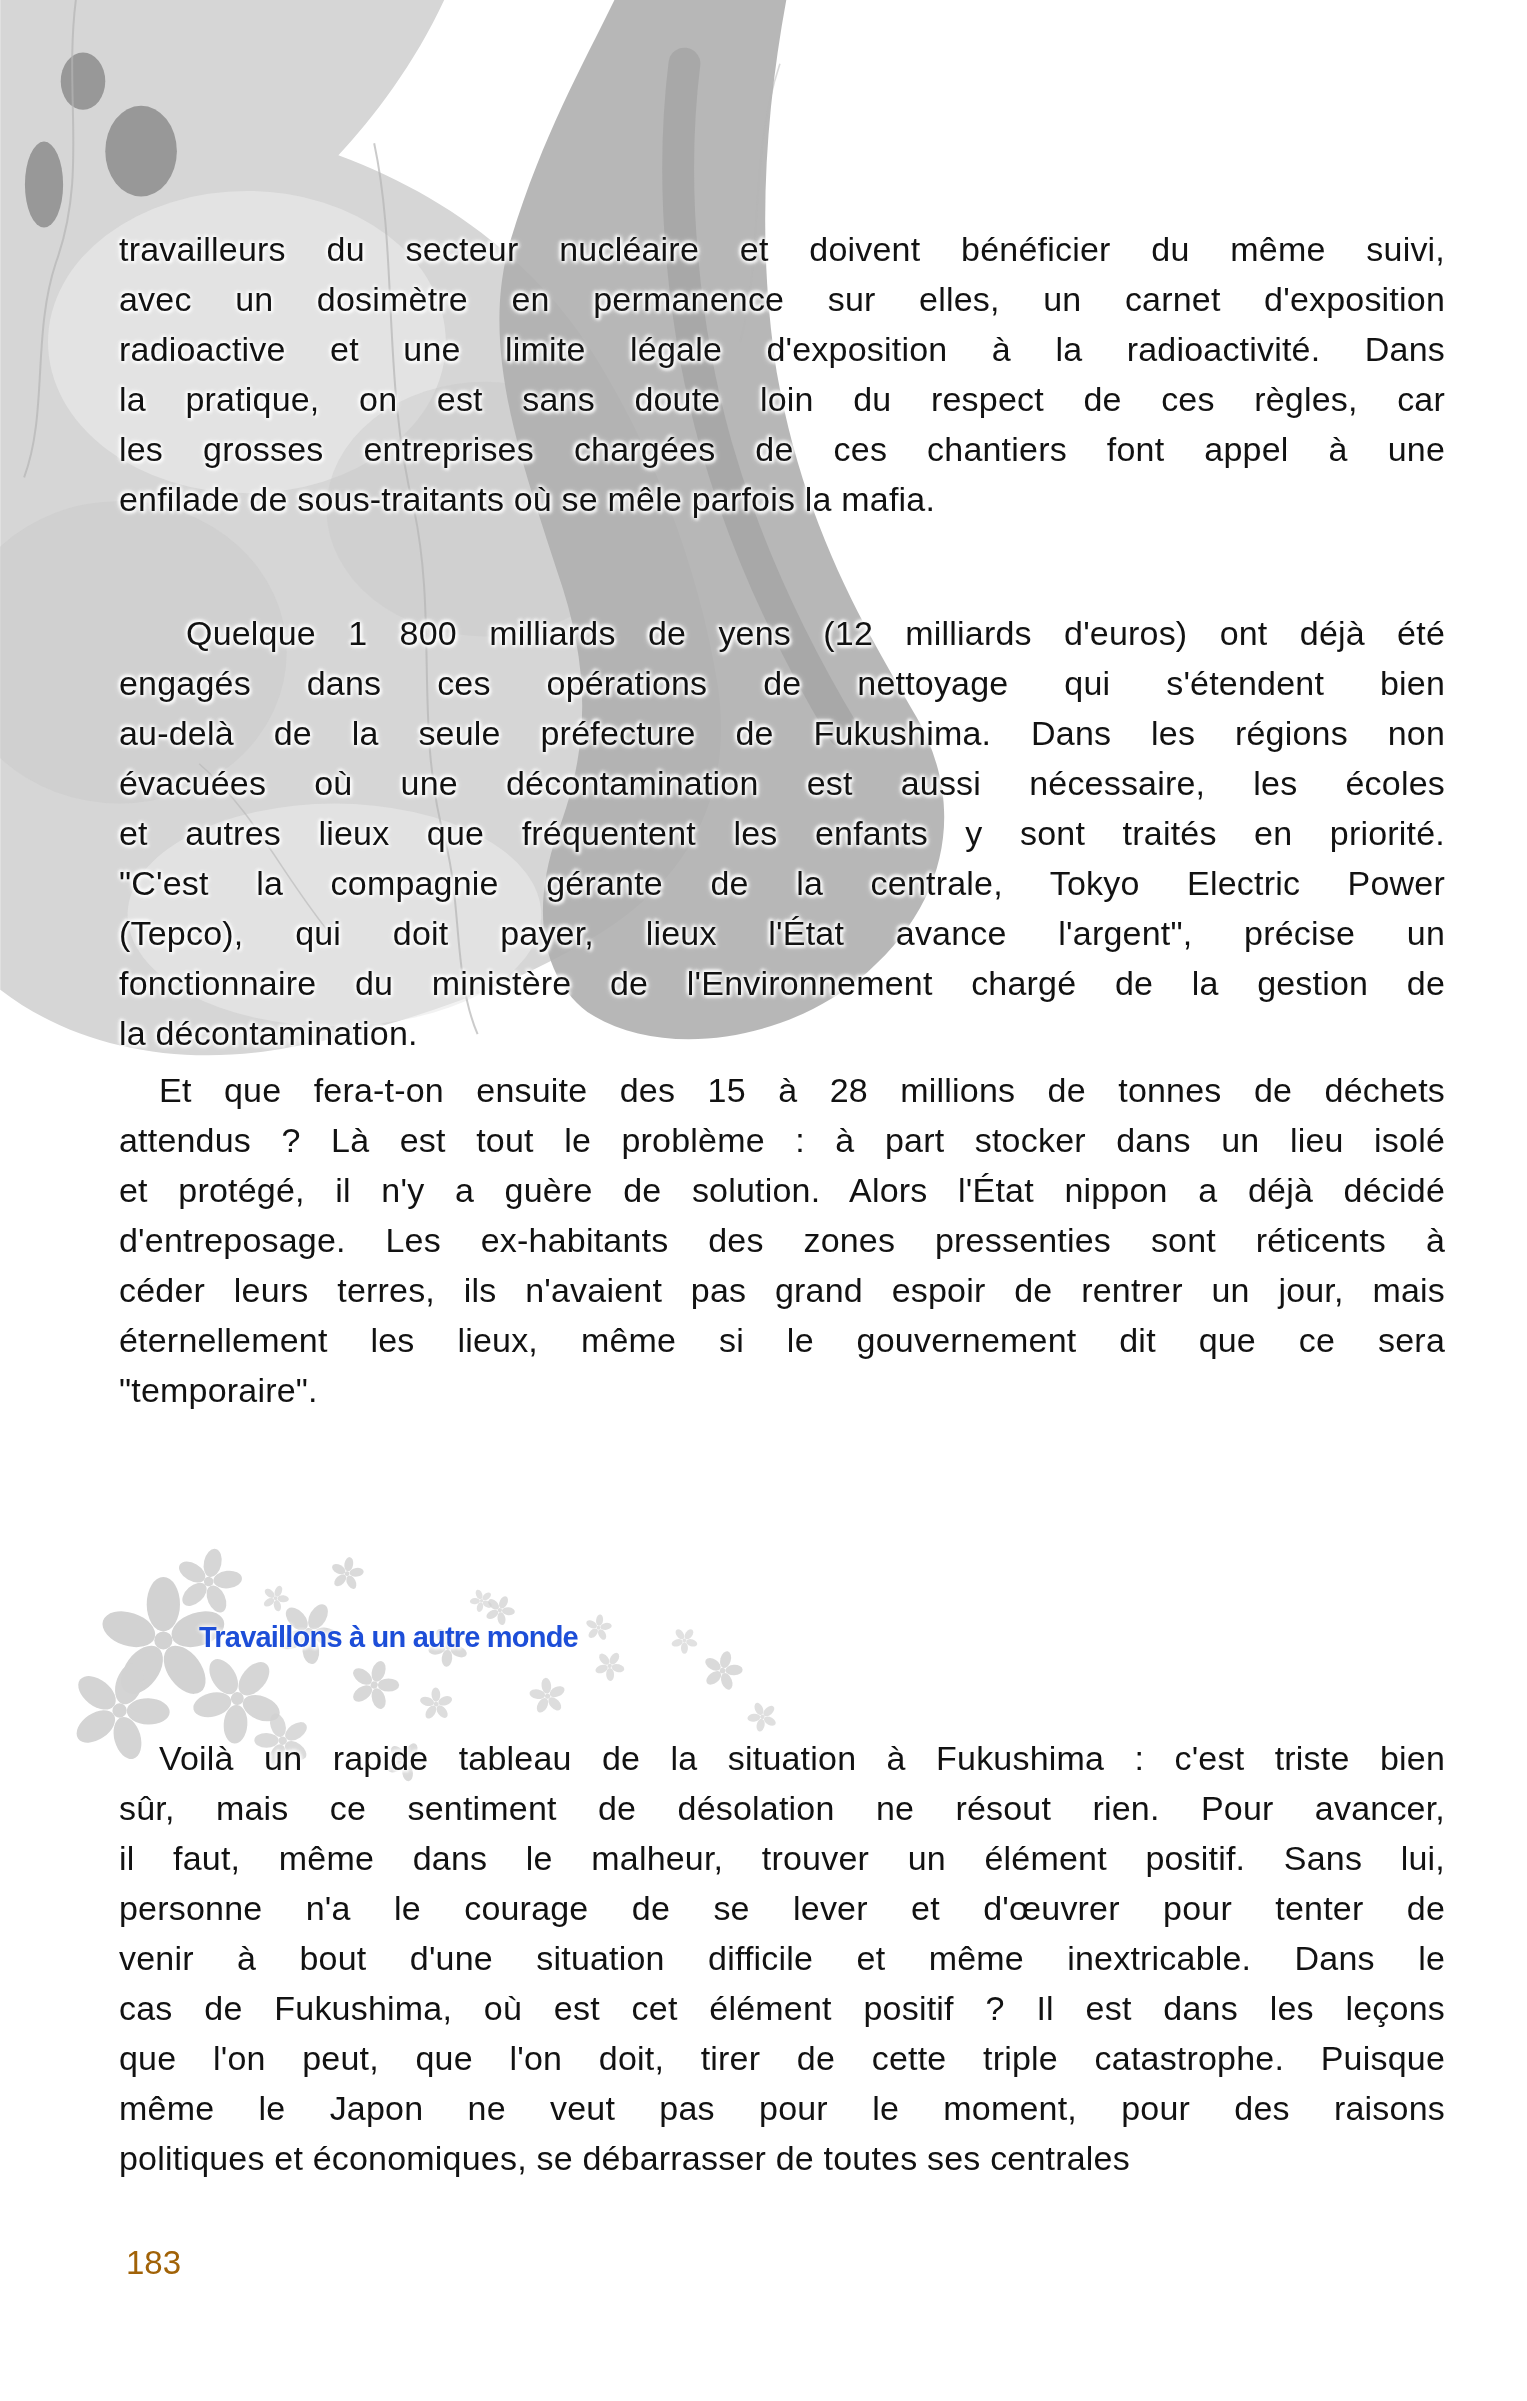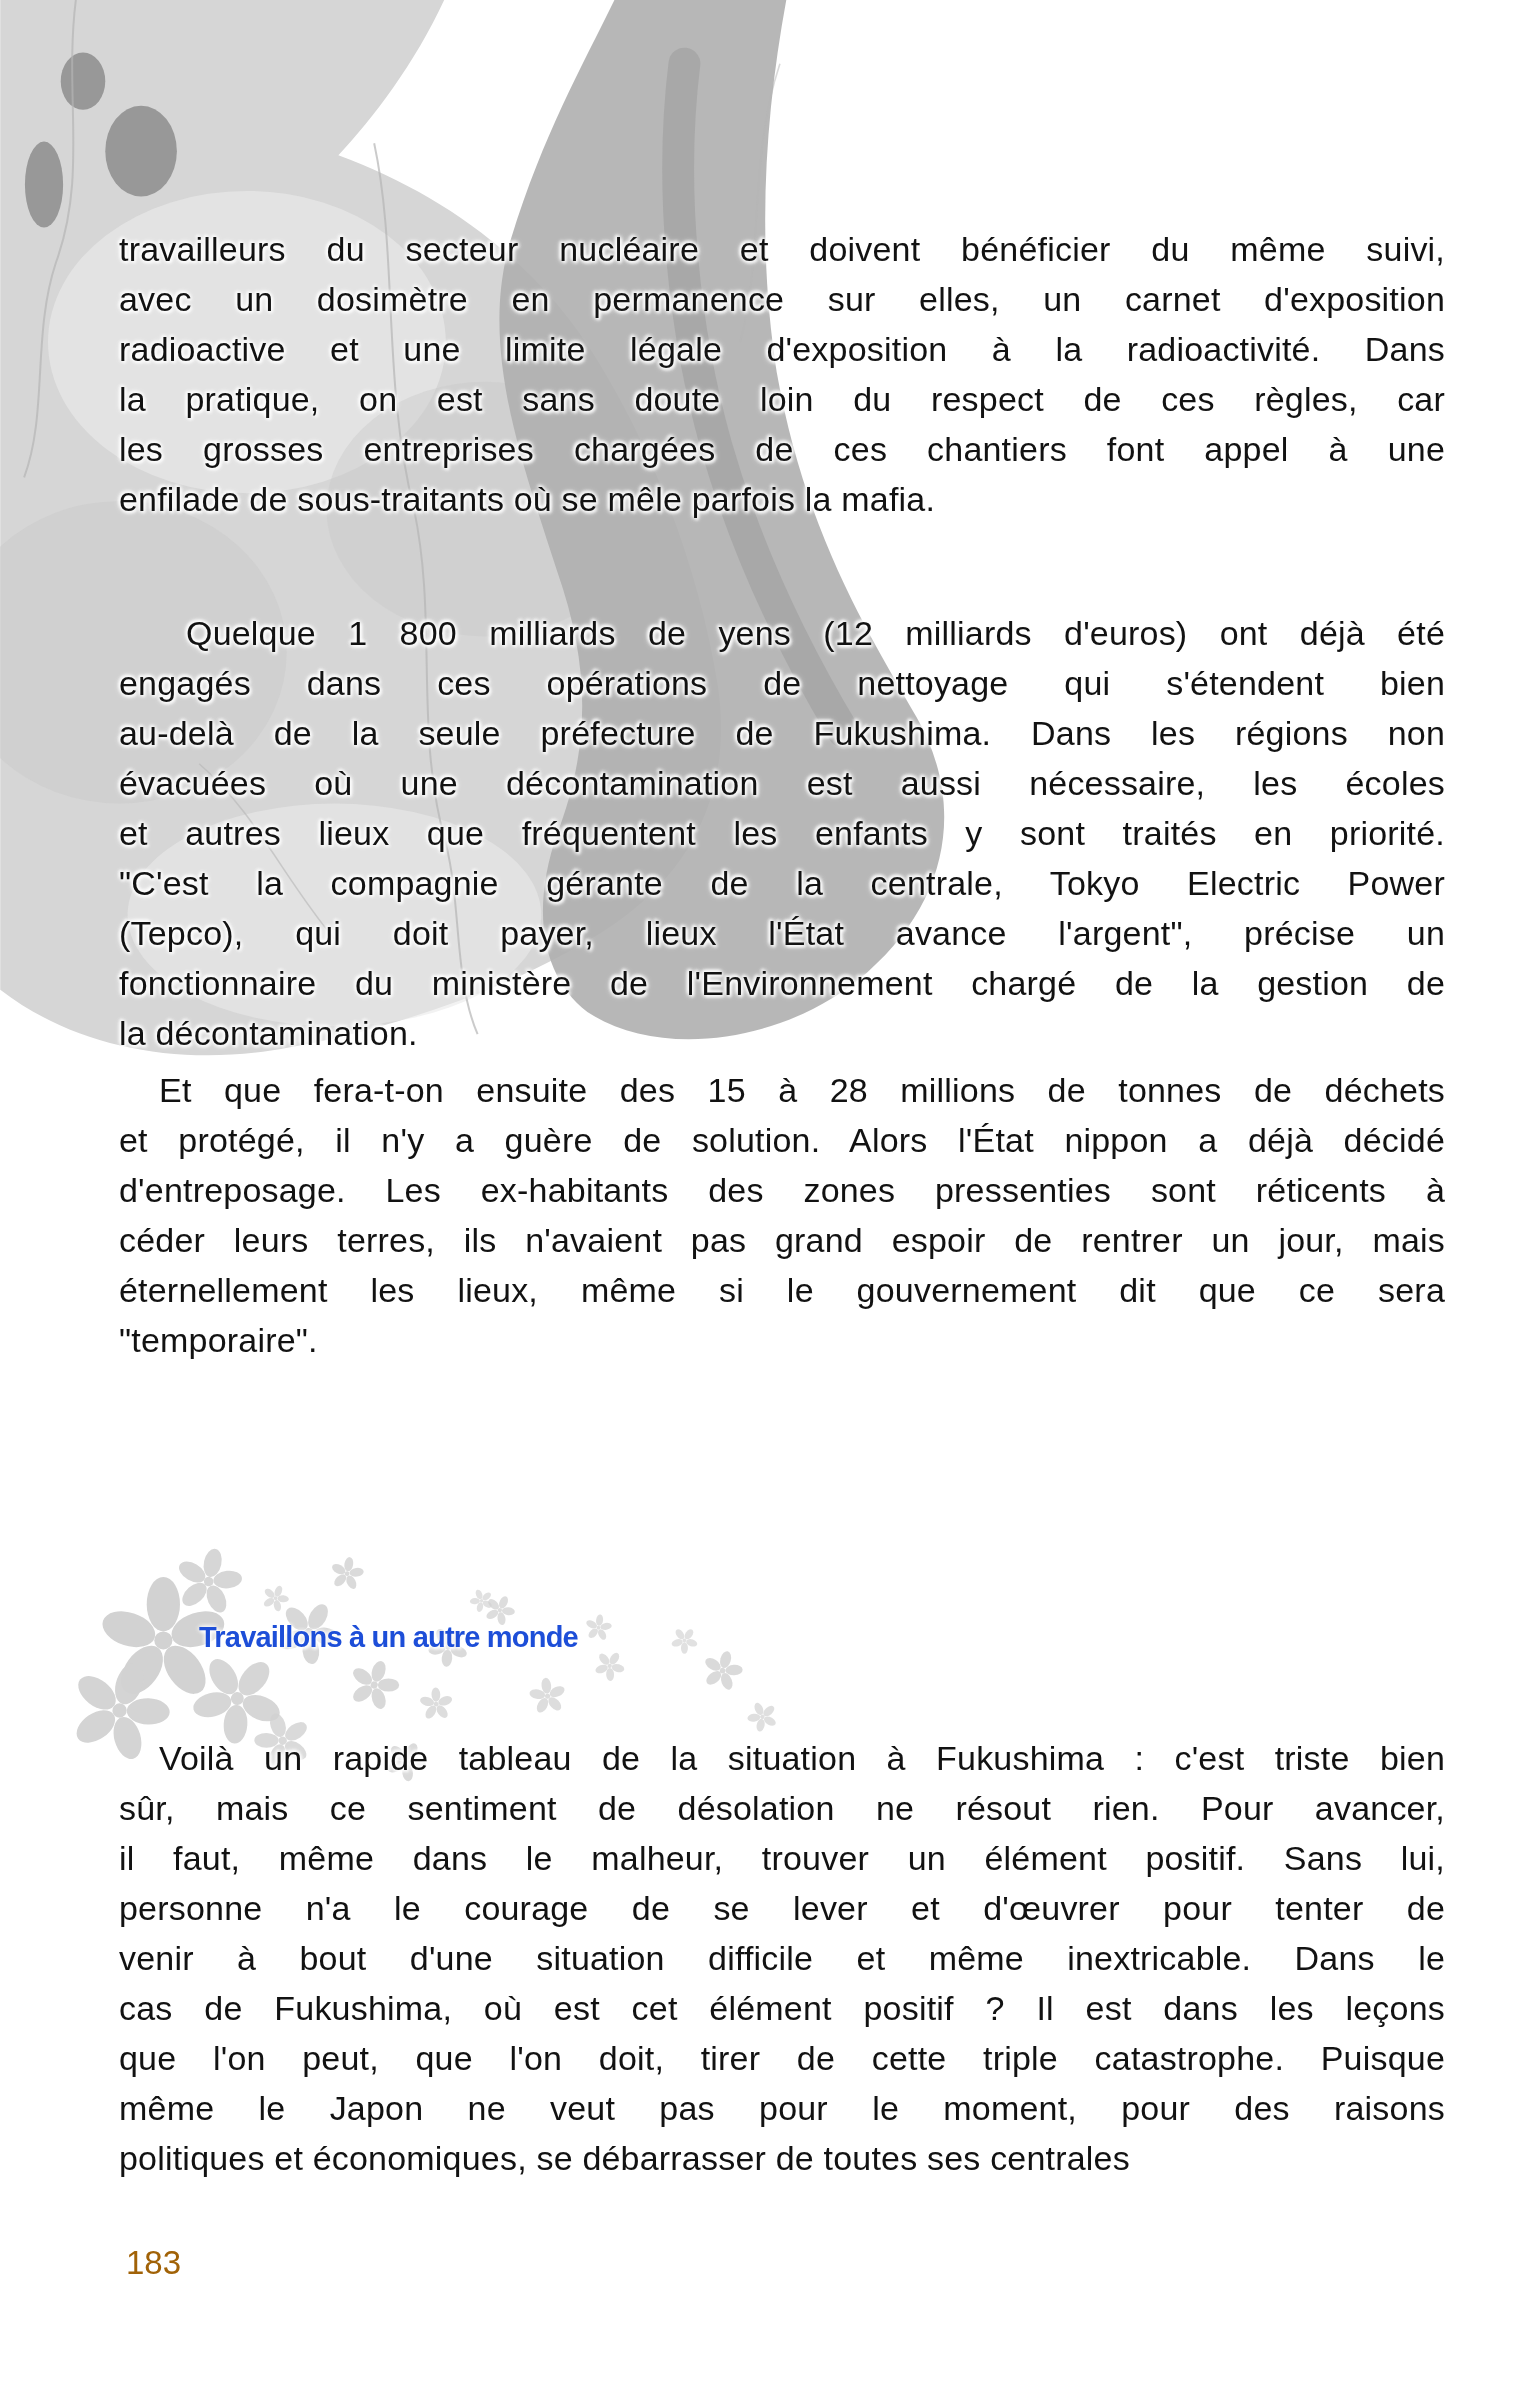--- a/index.html
+++ b/index.html
@@ -148,20 +148,21 @@
       <div class="line just">évacuées où une décontamination est aussi nécessaire, les écoles</div>
       <div class="line just">et autres lieux que fréquentent les enfants y sont traités en priorité.</div>
       <div class="line just">"C'est la compagnie gérante de la centrale, Tokyo Electric Power</div>
       <div class="line just">(Tepco), qui doit payer, lieux l'État avance l'argent", précise un</div>
       <div class="line just">fonctionnaire du ministère de l'Environnement chargé de la gestion de</div>
       <div class="line end">la décontamination.</div>
     </div>
 
     <div class="para" style="top:1065px">
       <div class="line just ind-sm">Et que fera-t-on ensuite des 15 à 28 millions de tonnes de déchets</div>
+      <div class="line just">attendus ? Là est tout le problème : à part stocker dans un lieu isolé</div>
       <div class="line just">et protégé, il n'y a guère de solution. Alors l'État nippon a déjà décidé</div>
       <div class="line just">d'entreposage. Les ex-habitants des zones pressenties sont réticents à</div>
       <div class="line just">céder leurs terres, ils n'avaient pas grand espoir de rentrer un jour, mais</div>
       <div class="line just">éternellement les lieux, même si le gouvernement dit que ce sera</div>
       <div class="line end">"temporaire".</div>
     </div>
 
     <div class="para" style="top:1733px">
       <div class="line just ind-sm">Voilà un rapide tableau de la situation à Fukushima : c'est triste bien</div>
       <div class="line just">sûr, mais ce sentiment de désolation ne résout rien. Pour avancer,</div>

